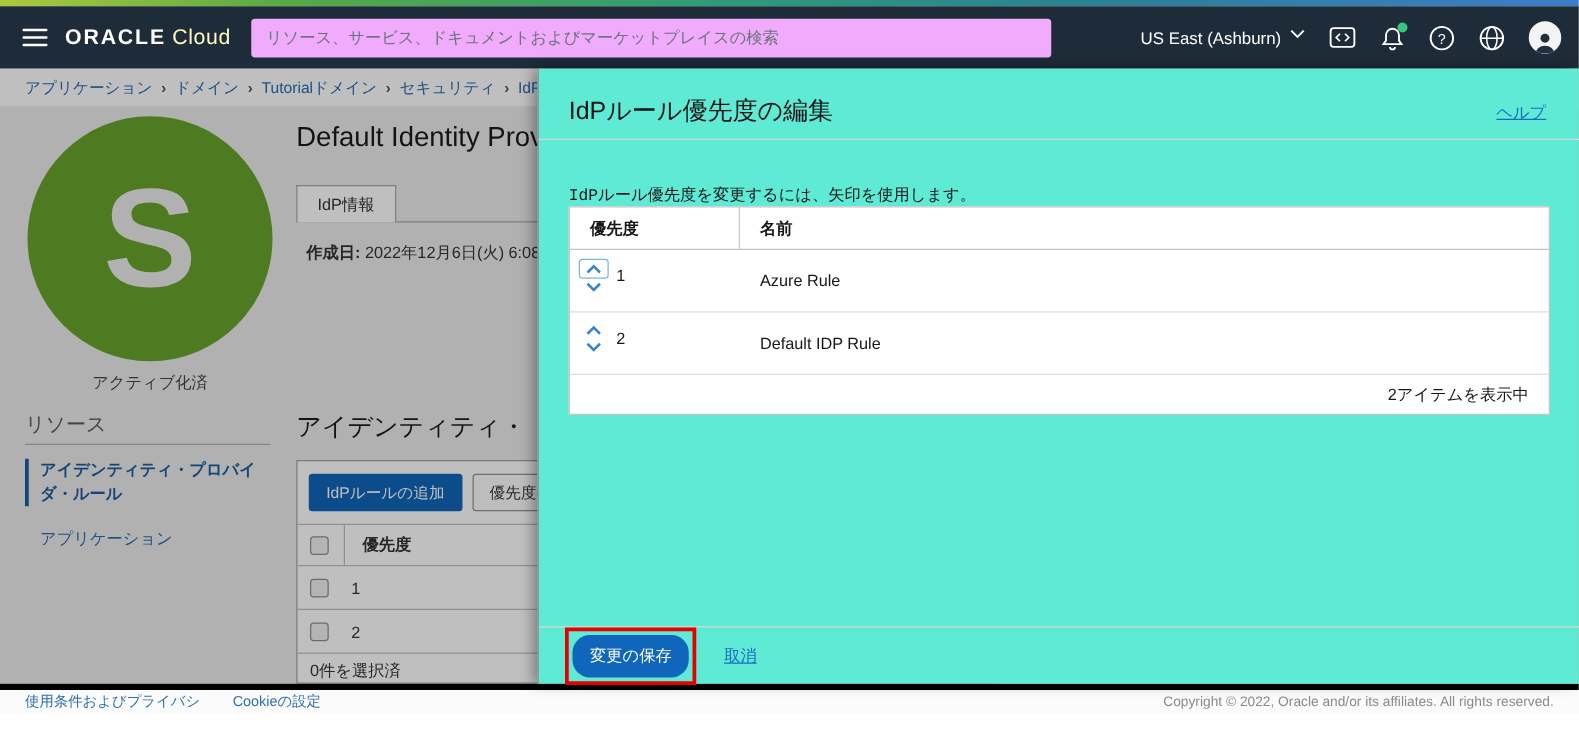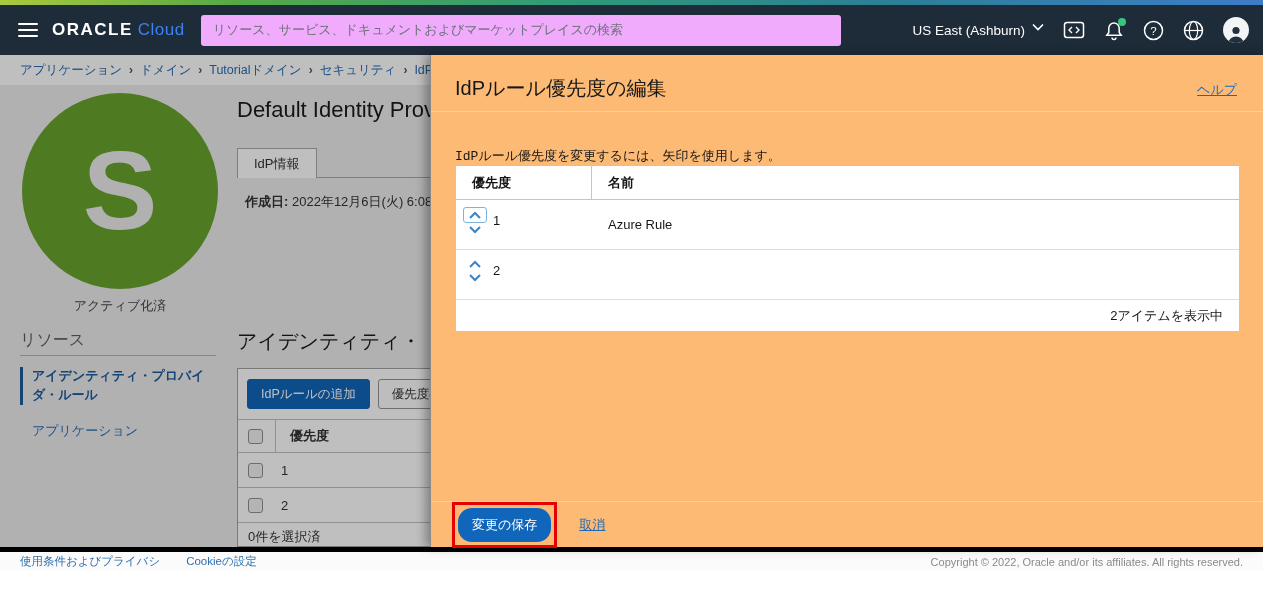--- a/index.html
+++ b/index.html
@@ -8,21 +8,21 @@
 
   
   #topstripe { position:absolute; left:0; top:0; width:1263px; height:5px;
     background:linear-gradient(90deg,#abc93d 0%,#58a946 18%,#2f9b78 45%,#2c7f95 70%,#3d7dc8 100%); }
   #topbar { position:absolute; left:0; top:5px; width:1263px; height:50px; background:#1e2b38;
     display:flex; align-items:center; }
   #hamburger { margin-left:18px; width:20px; cursor:pointer; }
   #hamburger div { height:2px; background:#fff; margin:4px 0; border-radius:1px; }
   #logo { margin-left:14px; color:#fff; font-size:17px; white-space:nowrap; letter-spacing:.5px; }
   #logo .oracle { font-weight:bold; letter-spacing:1.5px; }
-  #logo .cloud { font-weight:300; margin-left:5px; color:#3b82f6; }
+  #logo .cloud { font-weight:300; margin-left:5px; color:#fef9c3; }
   #searchbox { margin-left:16px; width:640px; height:31px; background:#f0abfc; border:none;
     border-radius:3px; padding:0 12px; font-size:13px; color:#333; outline:none;
     font-family:Liberation Mono, monospace; }
   #searchbox::placeholder { color:#6b7278; opacity:1; }
   #topright { position:absolute; right:14px; top:5px; height:50px; display:flex; align-items:center; gap:19px; }
   #region { color:#fff; font-size:13.5px; display:flex; align-items:flex-start; gap:7px; cursor:pointer; }
   .hicon { display:flex; align-items:center; justify-content:center; cursor:pointer; position:relative; }
   #avatar-circle { width:26px; height:26px; border-radius:50%; background:#f2f4f5;
     display:flex; align-items:flex-end; justify-content:center; overflow:hidden; }
   #bell-dot { position:absolute; right:-2px; top:-2px; width:8px; height:8px; border-radius:50%; background:#35c77e; }
@@ -74,21 +74,21 @@
   .hdr .cbx { margin-right:12px; }
   .hdr-vline { width:1px; align-self:stretch; background:#c2c2c2; margin-right:14px; }
   #bg-tfoot { display:flex; align-items:center; border-top:1px solid #c2c2c2; height:29px;
     padding-left:10px; font-size:13px; color:#333; }
 
   
   #dim { position:absolute; left:0; top:55px; width:1263px; height:492px;
     background:rgba(0,0,0,0.25); z-index:5; }
 
   
-  #panel { position:absolute; left:430px; top:55px; width:833px; height:492px; background:#fdba74;
+  #panel { position:absolute; left:430px; top:55px; width:833px; height:492px; background:#5eead4;
     z-index:10; box-shadow:-4px 0 10px rgba(0,0,0,0.35); border-left:1px solid #8a8a8a; }
   #panel-title { position:absolute; left:24px; top:20px; font-size:20px; color:#161616; }
   #panel-help { position:absolute; right:26px; top:26px; font-size:13px; color:#1a6bbf;
     text-decoration:underline; cursor:pointer; }
   #panel-divider { position:absolute; left:0; top:56px; width:833px; height:1px; background:#d7d7d7; }
   #panel-desc { position:absolute; left:24px; top:92px; font-size:13px; color:#161616;font-family:Liberation Mono, monospace; }
 
   #ptable { position:absolute; left:24px; top:110px; width:785px; border:1px solid #c5c5c5; background:#fff; }
   .pt-hdr { display:flex; height:34px; border-bottom:1px solid #c5c5c5; font-size:13px; font-weight:bold; color:#161616; }
   .pt-c1 { width:136px; padding-left:16px; display:flex; align-items:center; }
@@ -276,20 +276,21 @@
               </svg>
           </span>
           <span class="dn-plain">
             <svg width="14" height="9" viewBox="0 0 14 9">
                 <polyline points="2,2 7,7 12,2" fill="none" stroke="#3a85c8" stroke-width="2"></polyline>
               </svg>
           </span>
         </div>
         <span class="prio-num">2</span>
       </div>
+      <div class="pt-c2">Default IDP Rule</div>
     </div>
 
     <div class="pt-foot">2アイテムを表示中</div>
   </div>
 
   <div id="panel-footer">
     <span id="redbox">
       <button id="save-btn">変更の保存</button>
     </span>
     <a id="cancel-link">取消</a>

